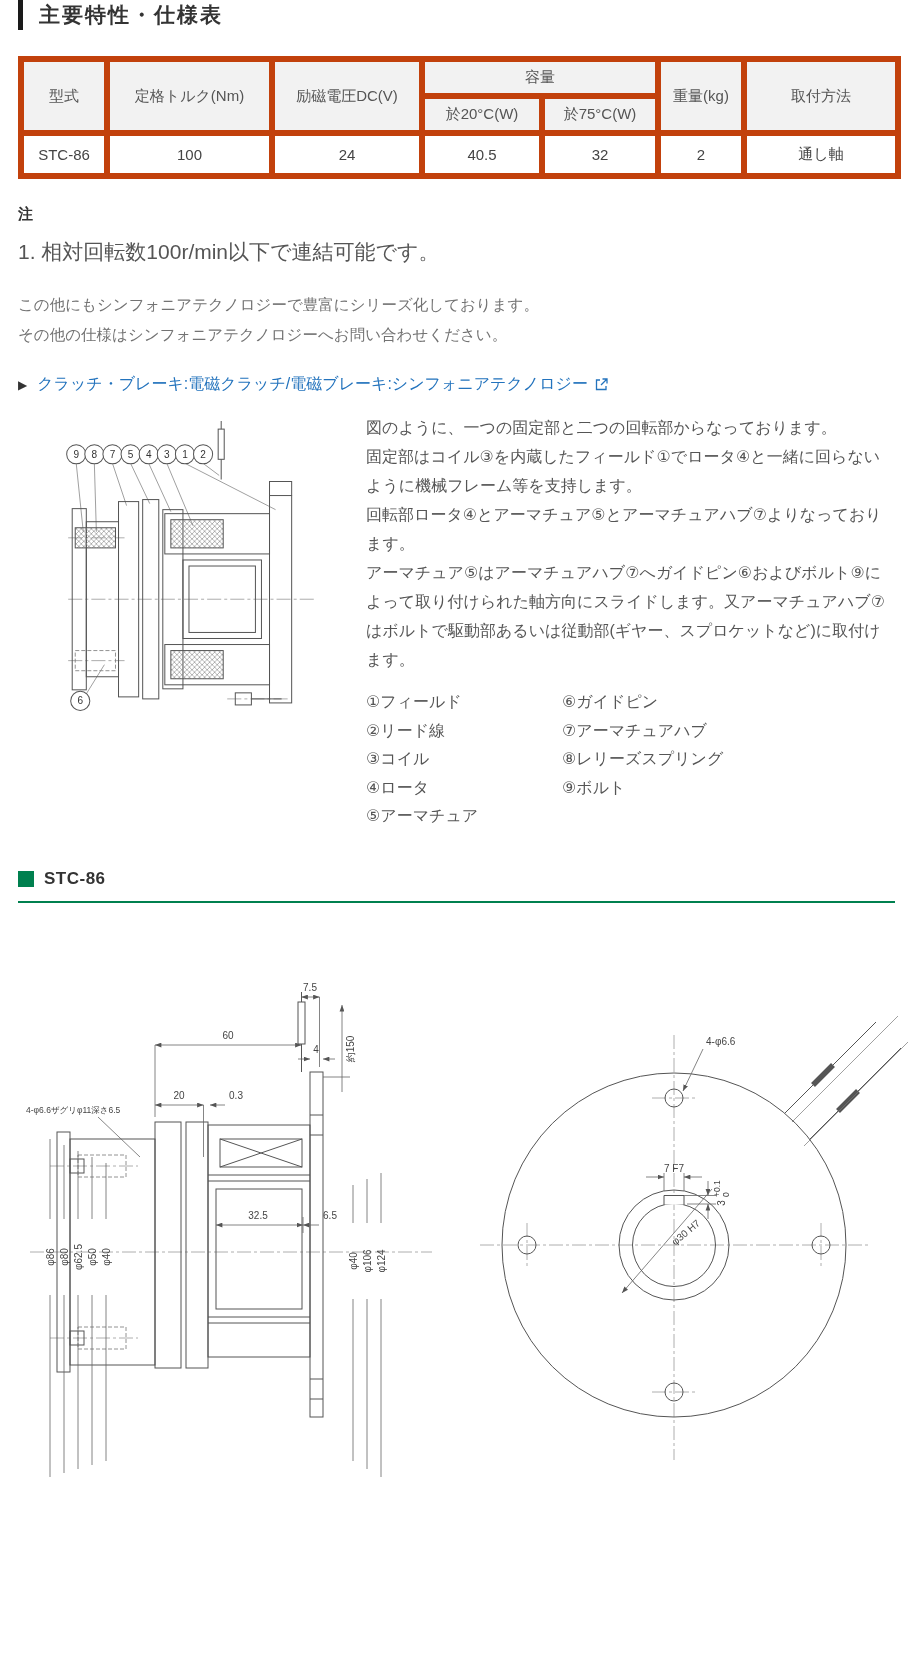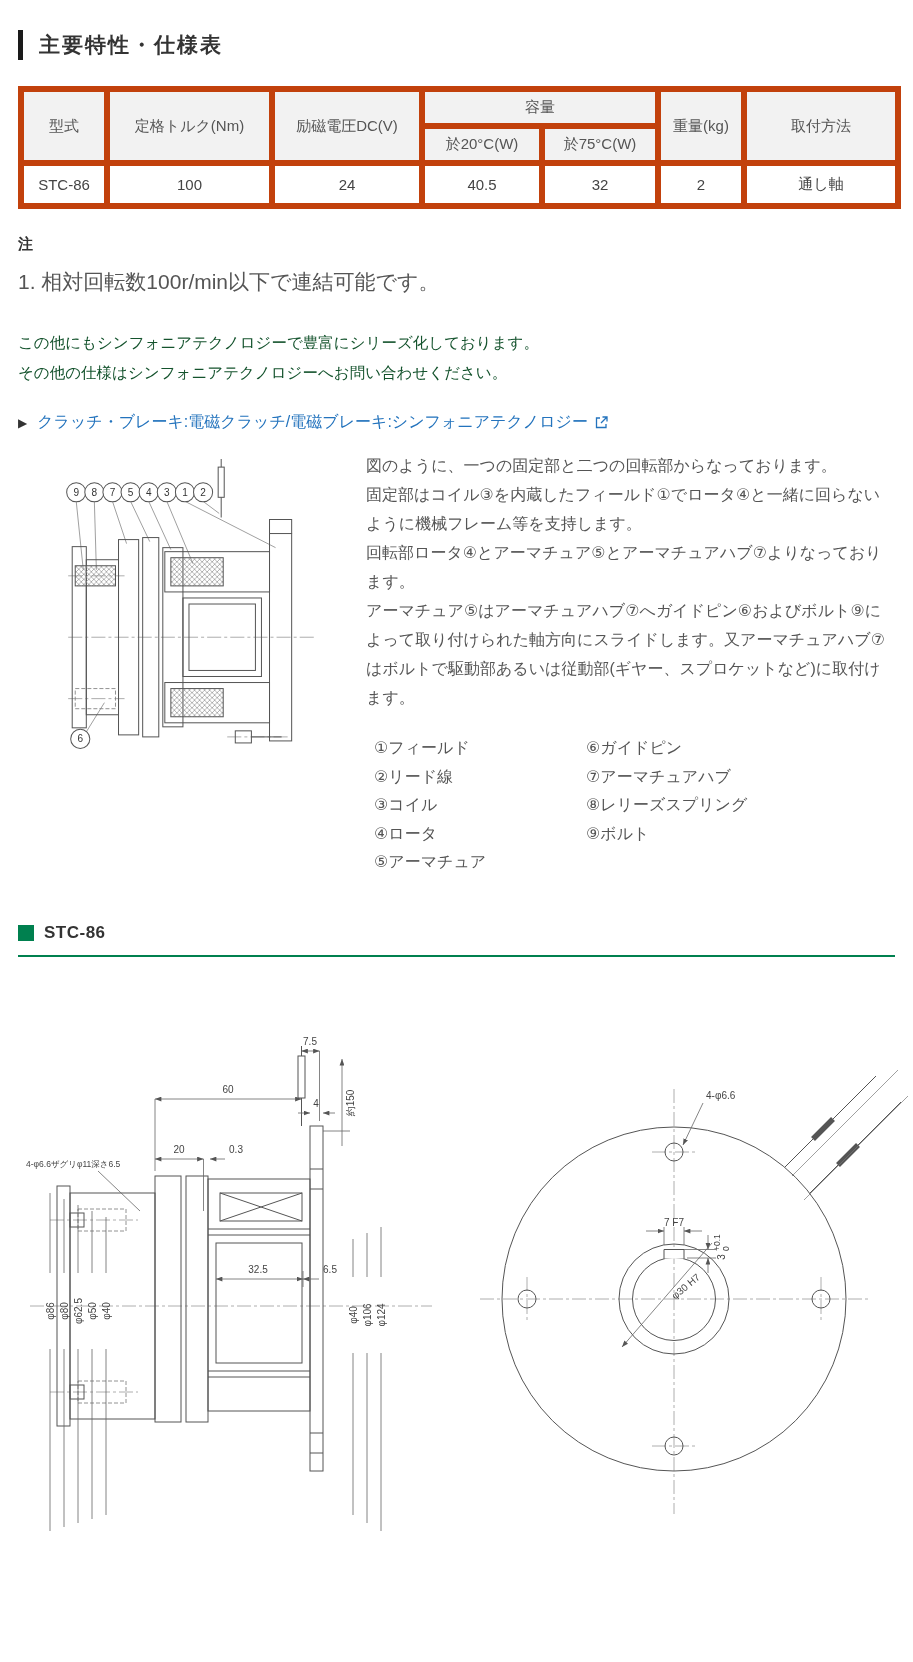--- a/index.html
+++ b/index.html
@@ -5,42 +5,42 @@
   html,body{margin:0;padding:0;background:#ffffff;}
   body{width:913px;height:1662px;overflow:hidden;position:relative;
        font-family:"Liberation Sans","DejaVu Sans",sans-serif;color:#444;}
   .page{padding:0 18px;}
   
   .sec-head{display:flex;align-items:center;gap:16px;}
   .sec-bar{width:5px;height:30px;background:#1a1a1a;}
   .sec-title{font-size:21px;font-weight:bold;color:#333;letter-spacing:2px;margin:0;}
   .sec-unit{font-size:14px;color:#888;margin-left:6px;}
   
-  .spec-head{margin-top:30px;text-align:center;}
+  .spec-head{text-align:center;}
   table.spec{border-collapse:collapse;margin-top:26px;width:877px;table-layout:fixed;}
   table.spec th,table.spec td{border:6px solid #c2410c;text-align:center;font-weight:normal;}
   table.spec th{background:#f2f2f2;color:#555;font-size:15px;height:29px;}
   table.spec td{background:#ffffff;color:#444;font-size:15px;height:35px;}
   
   .note-label{margin-top:26px;font-size:15px;color:#333;font-weight:600;}
   .note-item{margin-top:14px;font-size:21px;color:#555;}
-  .paras{margin-top:32px;font-size:15.5px;color:#14532d;line-height:30px;}
+  .paras{margin-top:24px;font-size:15.5px;color:#737373;line-height:30px;}
   .paras p{margin:0;}
   .linkrow{margin-top:24px;font-size:16px;display:flex;align-items:center;}
   .linkrow .tri{color:#333;font-size:12px;margin-right:10px;}
   .linkrow a{color:#2373bd;text-decoration:none;cursor:pointer;}
   .ext-ic{margin-left:6px;}
   
   .structure-head{margin-top:54px;}
   .structure-row{display:flex;margin-top:18px;}
   .fig-wrap{width:300px;padding-left:48px;flex:none;}
   .struct-desc{width:548px;font-size:16px;color:#555;line-height:29px;}
   .struct-desc p{margin:0;}
   .parts{display:flex;margin-top:14px;}
-  .parts ul{list-style:none;margin:8px;padding:0;font-size:16px;color:#555;line-height:28.5px;}
+  .parts ul{list-style:none;margin:0;padding:0;font-size:16px;color:#555;line-height:28.5px;}
   .parts ul.l{width:196px;}
   
   .outline-head{margin-top:74px;}
   .model-head{margin-top:38px;display:flex;align-items:center;gap:10px;}
   .green-sq{width:16px;height:16px;background:#00804f;}
   .model-name{font-size:17px;font-weight:bold;color:#333;letter-spacing:.5px;}
   hr.green{border:none;border-top:2px solid #00804f;margin:12px 0 0 0;}
   .drawings{display:flex;margin-top:14px;}
   .drw-left{margin-left:2px;flex:none;}
   .drw-right{margin-left:10px;margin-top:28px;flex:none;}

